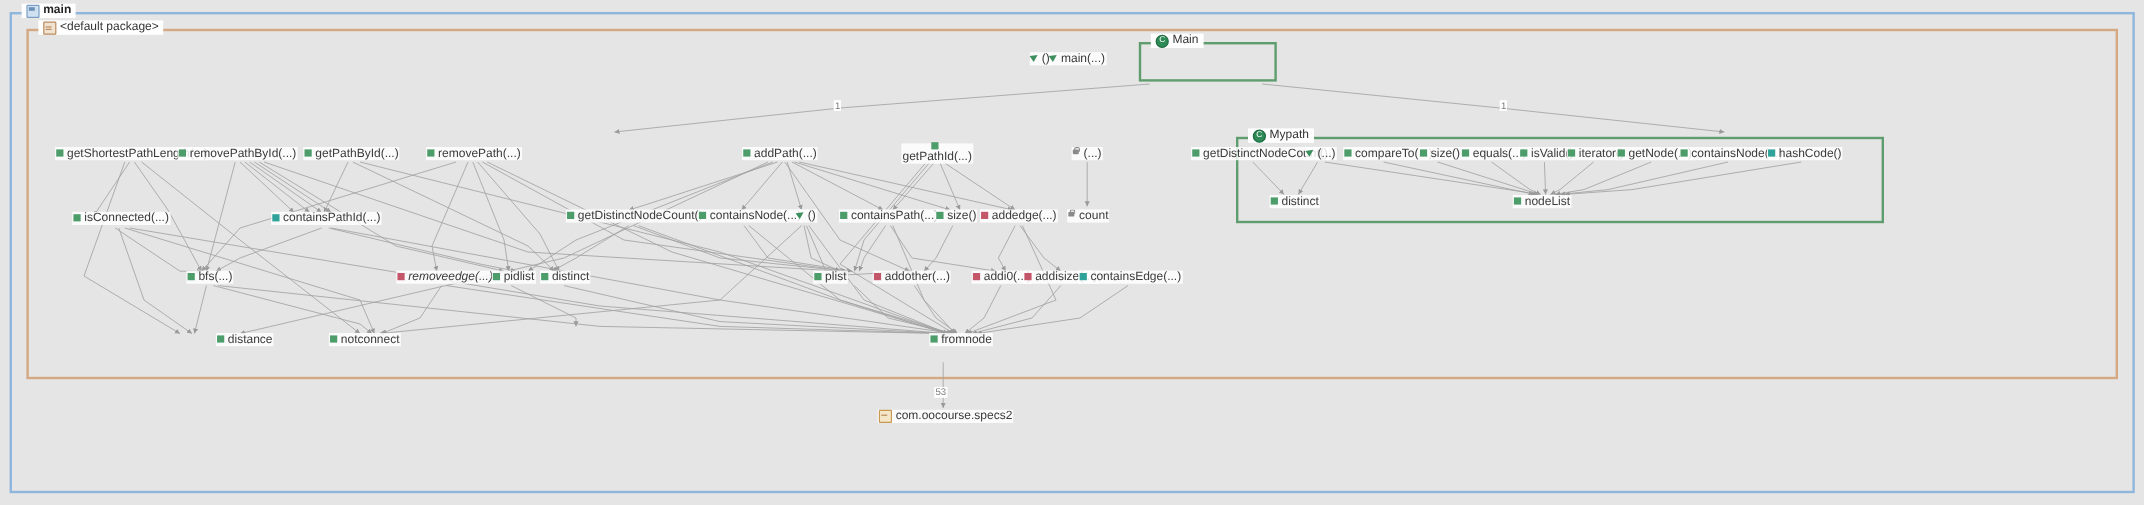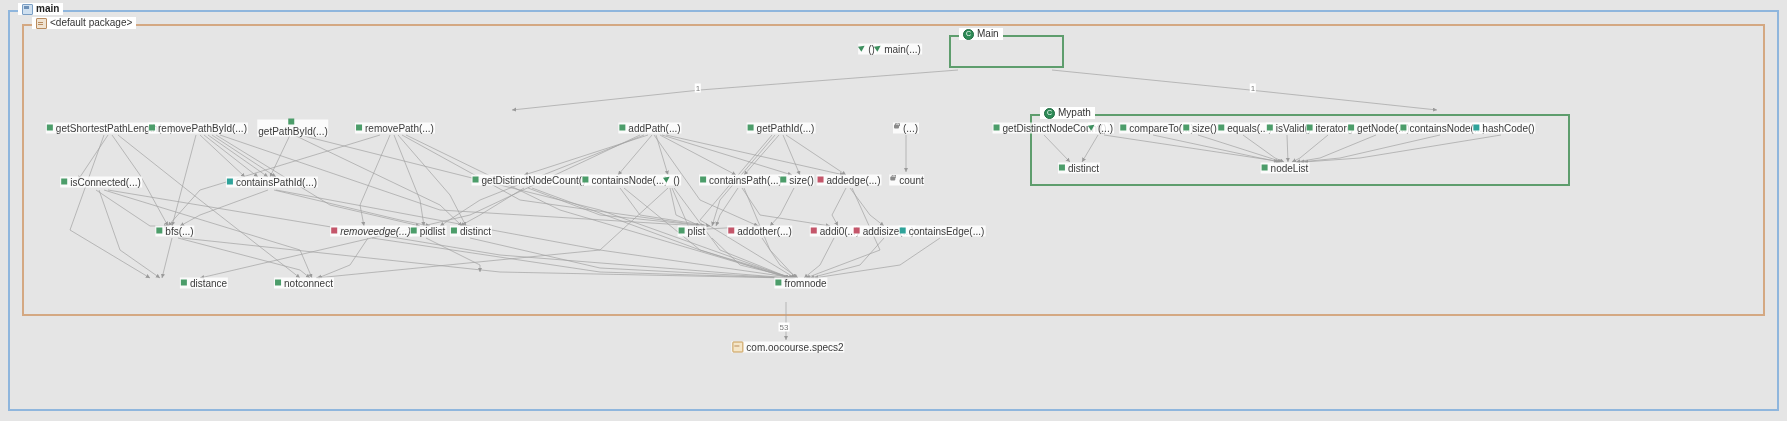--- a/index.html
+++ b/index.html
@@ -316,33 +316,33 @@
   </div>
 
   <div class="node" style="left:110px; top:128px;">
     <span class="mk mk-pub"></span>
     <span>getShortestPathLength(...)</span>
     </div>
   <div class="node" style="left:198px; top:128px;">
     <span class="mk mk-pub"></span>
     <span>removePathById(...)</span>
     </div>
-  <div class="node" style="left:293px; top:128px;flex-direction:column;">
+  <div class="node" style="left:293px; top:128px;">
     <span class="mk mk-pub"></span>
     <span>getPathById(...)</span>
     </div>
   <div class="node" style="left:395px; top:128px;">
     <span class="mk mk-pub"></span>
     <span>removePath(...)</span>
     </div>
   <div class="node" style="left:650px; top:128px;">
     <span class="mk mk-pub"></span>
     <span>addPath(...)</span>
     </div>
-  <div class="node" style="left:781px; top:128px;">
+  <div class="node" style="left:781px; top:128px;flex-direction:column;">
     <span class="mk mk-pub"></span>
     <span>getPathId(...)</span>
     </div>
   <div class="node" style="left:906px; top:128px;">
     <span class="mk mk-lock"></span>
     <span>(...)</span>
     </div>
 
   <div class="node" style="left:101px; top:182px;">
     <span class="mk mk-pub"></span>

